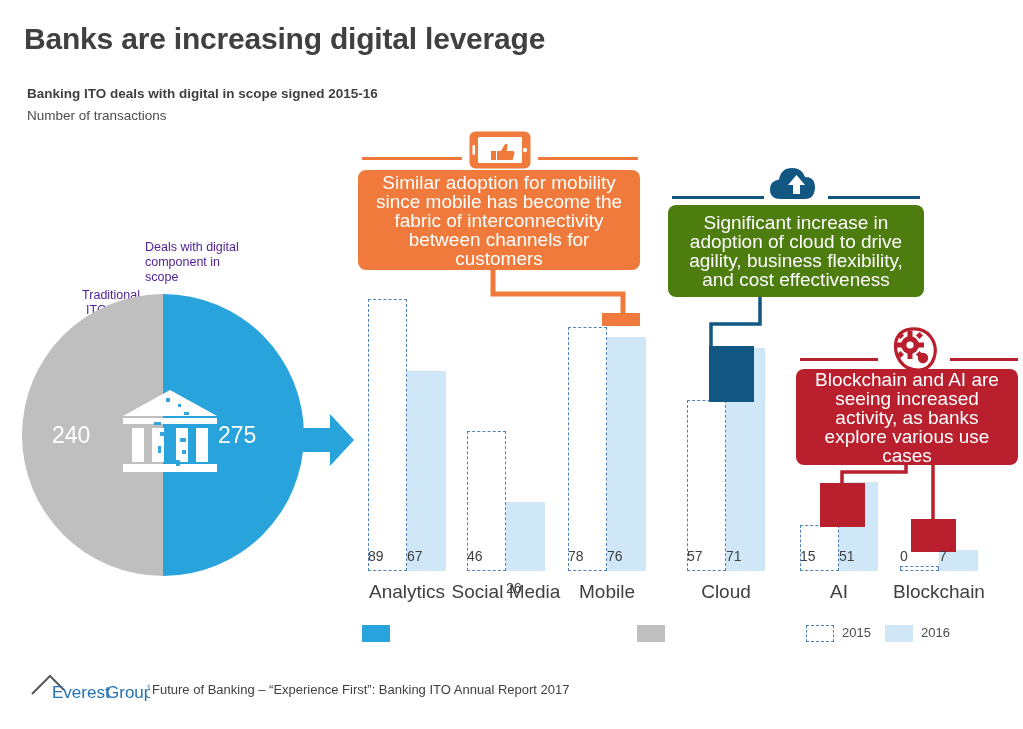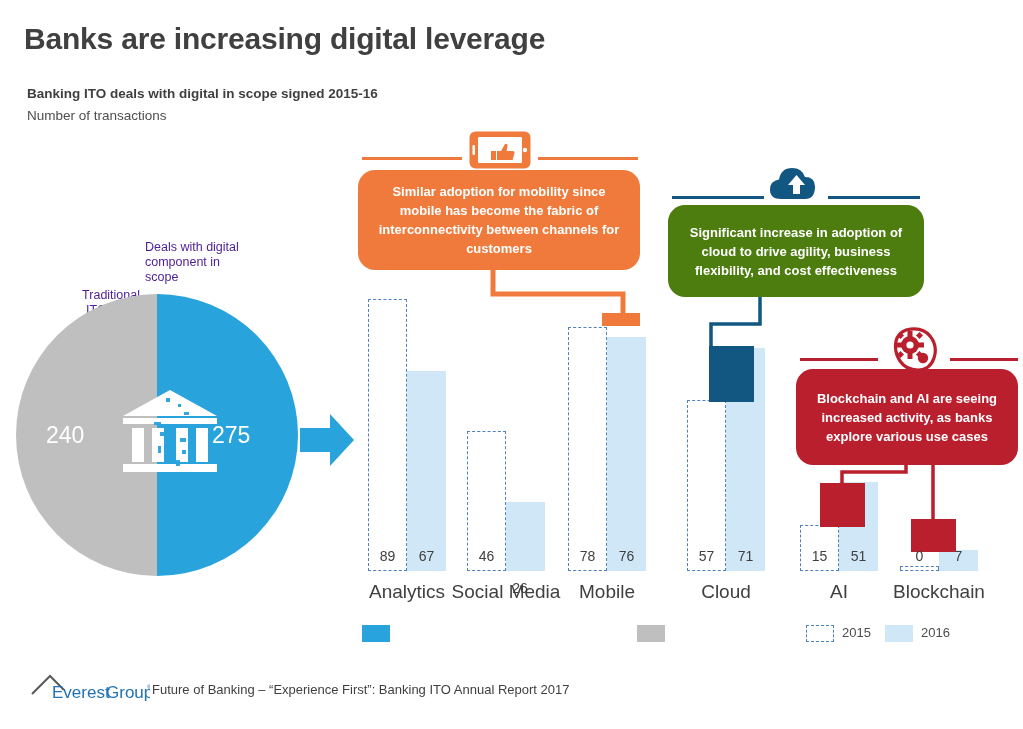--- a/index.html
+++ b/index.html
@@ -6,48 +6,48 @@
   body{width:1023px;height:729px;position:relative;overflow:hidden;
        font-family:"Liberation Sans","DejaVu Sans",sans-serif;color:#4d4d4d;}
   .abs{position:absolute;}
 
   
   #page-title{left:24px;top:22px;font-size:30px;font-weight:bold;color:#404040;letter-spacing:-0.2px;}
   #subtitle{left:27px;top:86px;font-size:13.5px;font-weight:bold;color:#3f3f3f;text-align:center;}
   #subtitle2{left:27px;top:108px;font-size:13.5px;color:#4d4d4d;}
 
   
-  #pie-wrap{left:16px;top:294px;width:282px;height:282px;}
+  #pie-wrap{left:22px;top:294px;width:282px;height:282px;}
   .pie-half{position:absolute;top:0;width:141px;height:282px;}
   .pie-left{left:0;background:#bfbfbf;border-radius:141px 0 0 141px;}
   .pie-right{left:141px;background:#29a3dc;border-radius:0 141px 141px 0;}
   .pie-val{position:absolute;top:50%;transform:translateY(-50%);
            font-size:23px;color:#ffffff;}
   #pie-val-left{left:30px;}
   #pie-val-right{left:196px;}
   #bank-icon{left:120px;top:386px;width:100px;height:90px;}
   .lbl-pie{font-size:12.5px;color:#4c1d95;line-height:15px;}
   #lbl-traditional{left:68px;top:288px;text-align:right;width:72px;}
   #lbl-digital{left:145px;top:240px;width:118px;}
 
   
   #flow-arrow{left:300px;top:412px;width:54px;height:56px;}
 
   
   #chart{left:0;top:0;width:1023px;height:729px;}
   .bar15{position:absolute;background:#ffffff;border:1.5px dashed #4f81bd;box-sizing:border-box;}
   .bar16{position:absolute;background:#cfe7f7;}
   .hl{position:absolute;}
-  .barval{position:absolute;font-size:14px;color:#404040;text-align:center;}
+  .barval{position:absolute;font-size:14px;color:#404040;}
   .catlbl{position:absolute;font-size:19px;color:#404040;text-align:center;}
 
   
-  .callout{position:absolute;border-radius:17px;color:#fff;text-align:center;
-           font-size:13px;line-height:19px;display:flex;align-items:center;
-           justify-content:center;padding:8px 12px;box-sizing:border-box;font-weight:bold;}
+  .callout{position:absolute;border-radius:8px;color:#fff;text-align:center;
+           font-size:19px;line-height:19px;display:flex;align-items:center;
+           justify-content:center;padding:8px 12px;box-sizing:border-box;}
   .co-orange{background:#ef7a3b;}
   .co-blue{background:#4d7c0f;}
   .co-red{background:#ba1f2d;}
   .rule{position:absolute;height:3px;}
   .conn{position:absolute;}
 
   
   .lg-sw{position:absolute;}
   .lg-txt{position:absolute;font-size:13px;color:#4d4d4d;}
 

